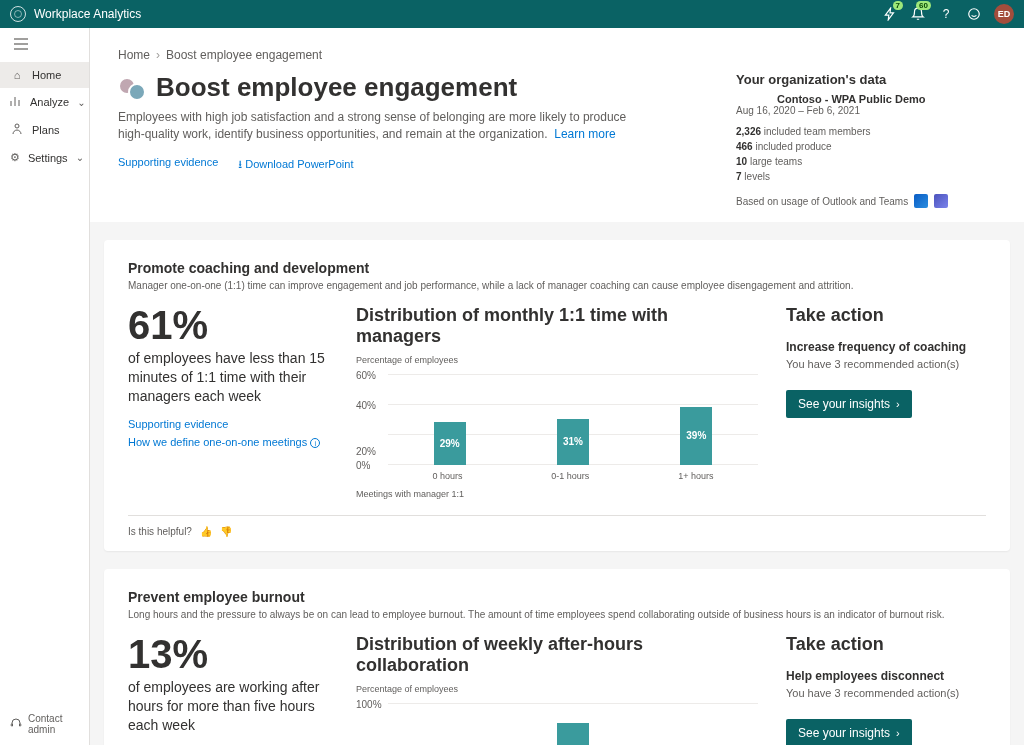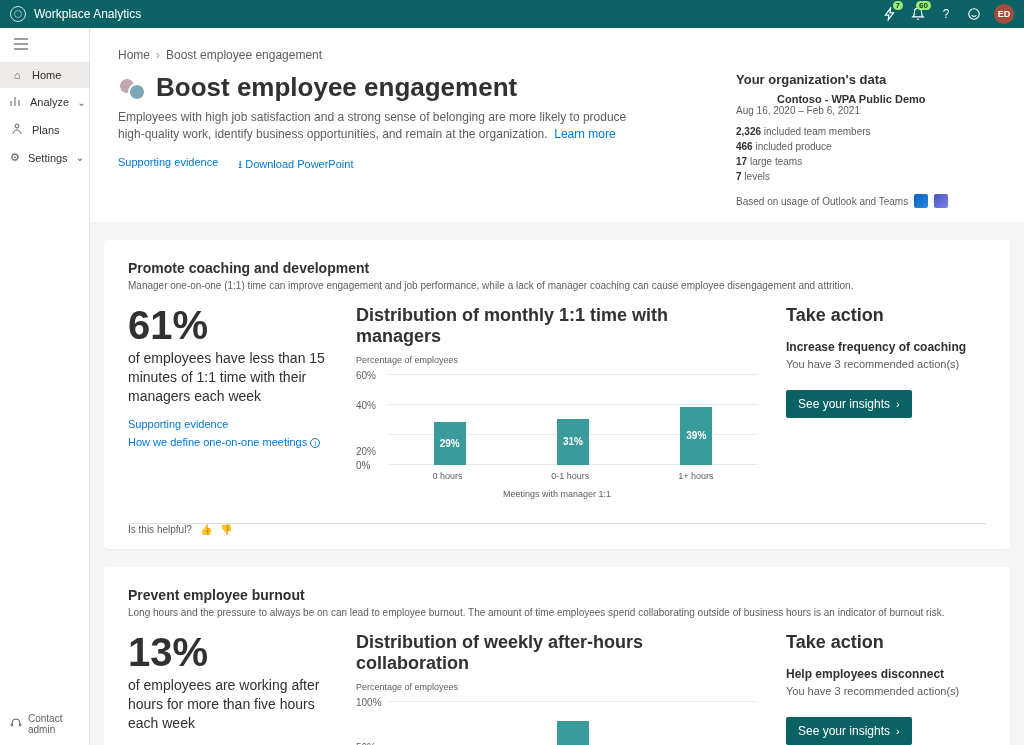--- a/index.html
+++ b/index.html
@@ -75,28 +75,28 @@
   .col-b h4{font-size:18px;font-weight:600;margin:0 0 8px 0;}
   .chart-sub{font-size:9px;color:#605e5c;}
   .chart{position:relative;height:118px;margin-top:6px;}
   .ygrid{position:absolute;left:32px;right:0;height:90px;top:4px;}
   .yg-line{position:absolute;left:0;right:0;border-top:1px solid #edebe9;}
   .y-lbl{position:absolute;left:0;font-size:10px;color:#605e5c;transform:translateY(-50%);} 
   .bars{position:absolute;left:32px;right:0;bottom:24px;height:90px;display:flex;justify-content:space-around;align-items:flex-end;}
   .bar-wrap{width:70px;display:flex;flex-direction:column;align-items:center;}
   .bar{width:32px;background:var(--teal-light);display:flex;align-items:center;justify-content:center;color:#fff;font-size:10px;font-weight:600;}
   .x-lbls{position:absolute;left:32px;right:0;bottom:8px;display:flex;justify-content:space-around;font-size:9px;color:#605e5c;}
-  .x-axis-name{font-size:9px;color:#605e5c;text-align:center;margin-top:0;}
+  .x-axis-name{font-size:9px;color:#605e5c;margin-top:0;}
   .col-c{flex:0 0 200px;}
   .col-c h4{font-size:18px;font-weight:600;margin:0 0 14px 0;}
   .col-c .action-title{font-size:12px;font-weight:600;margin-bottom:4px;}
   .col-c .action-sub{font-size:11px;color:#605e5c;margin-bottom:20px;}
   .btn-primary{background:var(--teal);color:#fff;border:none;padding:7px 12px;font-size:12px;border-radius:2px;cursor:pointer;display:inline-flex;align-items:center;gap:6px;}
   .btn-primary .arw{font-size:11px;}
-  .helpful{font-size:10px;color:#605e5c;margin-top:24px;border-top:1px solid var(--border);display:flex;align-items:center;gap:8px;}
+  .helpful{font-size:10px;color:#605e5c;margin-top:16px;border-top:1px solid var(--border);padding-top:10px;display:flex;align-items:center;gap:8px;}
   .helpful .thumb{cursor:pointer;}
 </style>
 </head>
 <body>
 
 <div class="topbar">
   <div class="brand">
     <span class="brand-icon"></span>
     <span>Workplace Analytics</span>
   </div>
@@ -200,21 +200,21 @@
               <span>Download PowerPoint</span>
             </a>
           </div>
         </div>
         <div class="hero-right">
           <h4>Your organization's data</h4>
           <div class="org">Contoso - WPA Public Demo</div>
           <div class="date">Aug 16, 2020 – Feb 6, 2021</div>
           <div class="stat"><b>2,326</b> <span>included team members</span></div>
           <div class="stat"><b>466</b> <span>included produce</span></div>
-          <div class="stat"><b>17</b> <span>large teams</span></div>
+          <div class="stat"><b>10</b> <span>large teams</span></div>
           <div class="stat"><b>7</b> <span>levels</span></div>
           <div class="based">
             <span>Based on usage of Outlook and Teams</span>
             <span class="app-icon outlook"></span>
             <span class="app-icon teams"></span>
           </div>
         </div>
       </div>
     </div>
 

